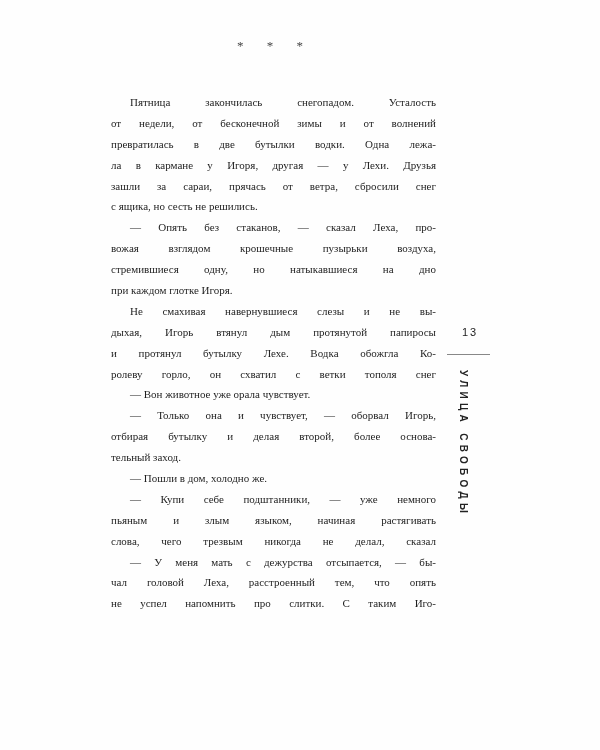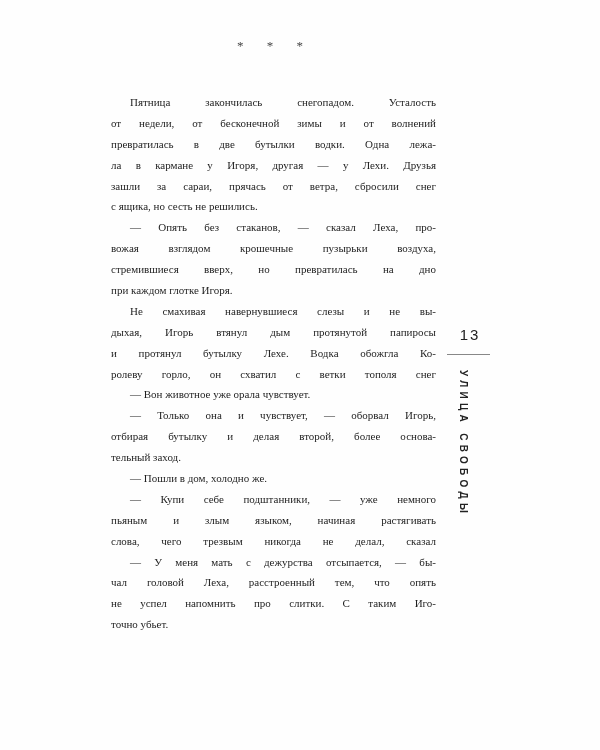--- a/index.html
+++ b/index.html
@@ -52,21 +52,21 @@
     .line.last {
       text-align-last: left;
     }
     .page-number {
       position: absolute;
       left: 455px;
       top: 326px;
       width: 30px;
       text-align: center;
       font-family: "Liberation Sans", "DejaVu Sans", sans-serif;
-      font-size: 15px;
+      font-size: 11px;
       letter-spacing: 2px;
       color: #222;
     }
     .rule {
       position: absolute;
       left: 447px;
       top: 354px;
       width: 43px;
       height: 1px;
       background: #888;
@@ -93,36 +93,35 @@
 
   <div class="text-block">
       <span class="line indent">Пятница закончилась снегопадом. Усталость</span>
       <span class="line">от недели, от бесконечной зимы и от волнений</span>
       <span class="line">превратилась в две бутылки водки. Одна лежа-</span>
       <span class="line">ла в кармане у Игоря, другая — у Лехи. Друзья</span>
       <span class="line">зашли за сараи, прячась от ветра, сбросили снег</span>
       <span class="line last">с ящика, но сесть не решились.</span>
       <span class="line indent">— Опять без стаканов, — сказал Леха, про-</span>
       <span class="line">вожая взглядом крошечные пузырьки воздуха,</span>
-      <span class="line">стремившиеся вверх, но превратилась на дно</span>
+      <span class="line">стремившиеся одну, но натыкавшиеся на дно</span>
       <span class="line last">при каждом глотке Игоря.</span>
       <span class="line indent">Не смахивая навернувшиеся слезы и не вы-</span>
       <span class="line">дыхая, Игорь втянул дым протянутой папиросы</span>
       <span class="line">и протянул бутылку Лехе. Водка обожгла Ко-</span>
       <span class="line">ролеву горло, он схватил с ветки тополя снег</span>
       <span class="line indent last">— Вон животное уже орала чувствует.</span>
       <span class="line indent">— Только она и чувствует, — оборвал Игорь,</span>
       <span class="line">отбирая бутылку и делая второй, более основа-</span>
       <span class="line last">тельный заход.</span>
       <span class="line indent last">— Пошли в дом, холодно же.</span>
       <span class="line indent">— Купи себе подштанники, — уже немного</span>
       <span class="line">пьяным и злым языком, начиная растягивать</span>
       <span class="line">слова, чего трезвым никогда не делал, сказал</span>
       <span class="line indent">— У меня мать с дежурства отсыпается, — бы-</span>
       <span class="line">чал головой Леха, расстроенный тем, что опять</span>
       <span class="line">не успел напомнить про слитки. С таким Иго-</span>
-      <span class="line last">точно убьет.</span>
     </div>
 
   <div class="page-number">13</div>
   <div class="rule"></div>
   <div class="running-head">УЛИЦА СВОБОДЫ</div>
 </div>
 
 </body></html>

